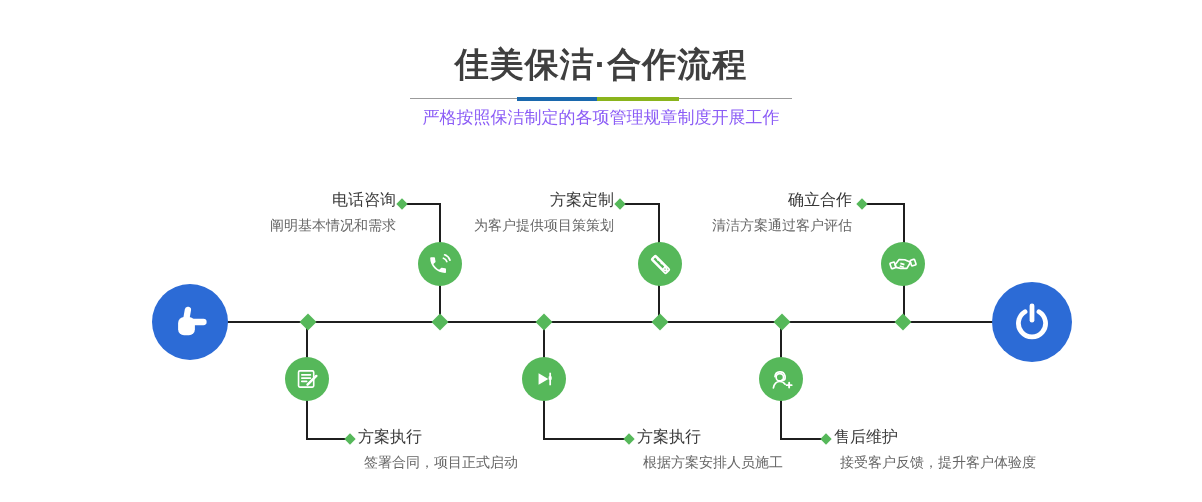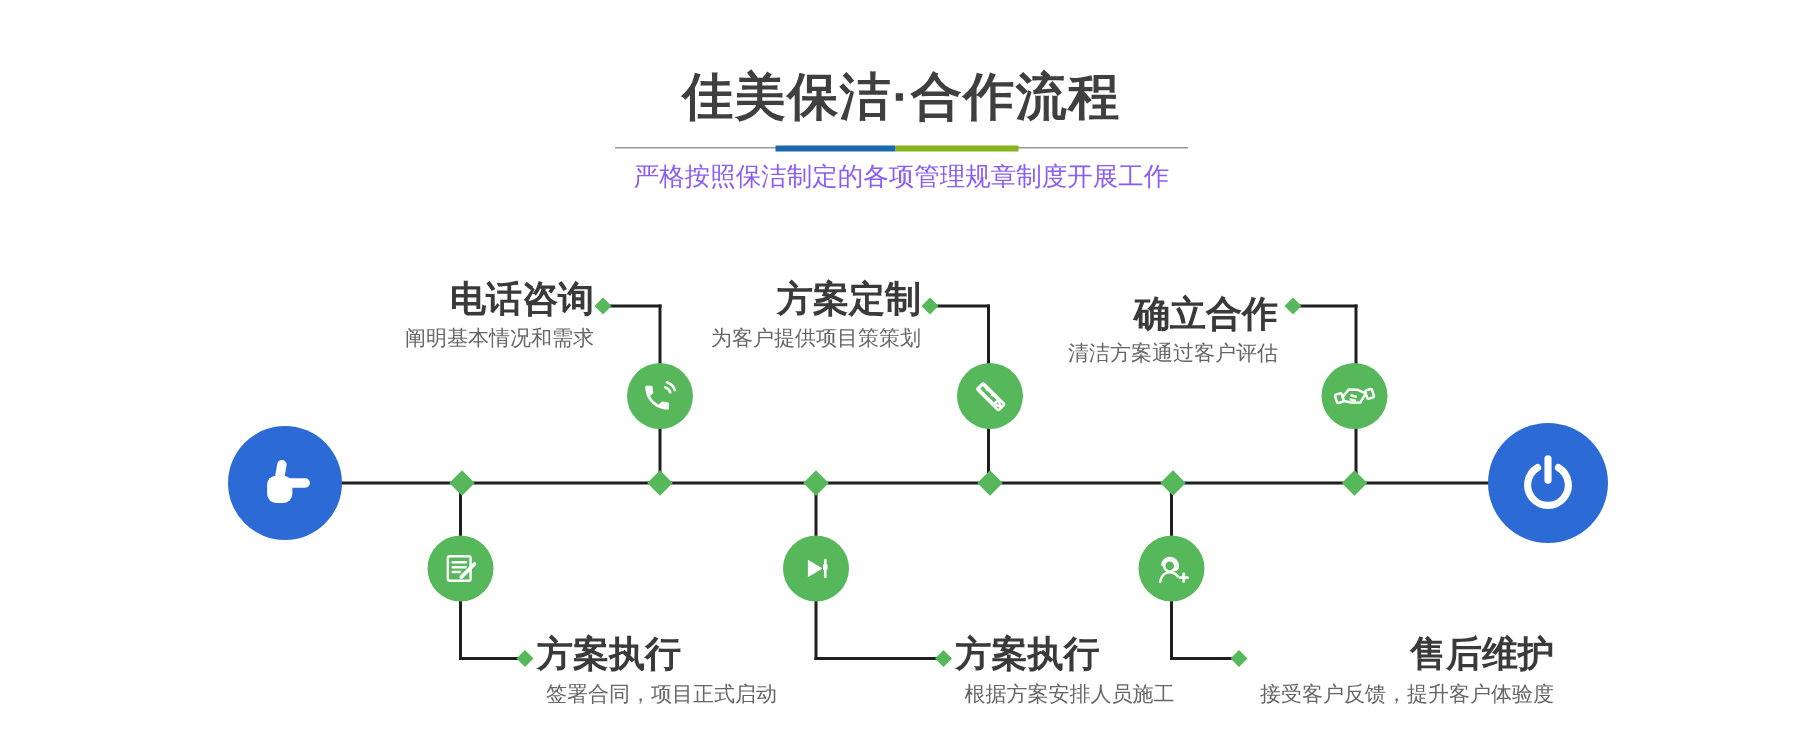--- a/index.html
+++ b/index.html
@@ -22,21 +22,21 @@
   .diamond{position:absolute;background:var(--node-green,#56b85a);transform:rotate(45deg);}
   .diamond.lg{width:12px;height:12px;}
   .diamond.sm{width:8px;height:8px;}
   .gcircle{position:absolute;width:44px;height:44px;border-radius:50%;
            background:var(--node-green,#56b85a);display:flex;align-items:center;justify-content:center;}
   .bcircle{position:absolute;border-radius:50%;background:var(--circle-blue,#2c6bd6);
            display:flex;align-items:center;justify-content:center;}
 
   
   .step{position:absolute;white-space:nowrap;}
-  .step .t{font-size:24px;font-weight:700;color:#3a3a3a;line-height:22px;}
+  .step .t{font-size:16px;font-weight:400;color:#3a3a3a;line-height:22px;}
   .step .d{font-size:14px;color:var(--desc-text,#666);line-height:20px;margin-top:4px;}
   .step.top{text-align:right;}
   .step.bottom .d{margin-left:6px;}
 </style>
 </head>
 <body>
 
 <div class="canvas">
 
   <h1 class="page-title">佳美保洁·合作流程</h1>
@@ -146,31 +146,31 @@
   </div>
 
   <div class="step top" style="right:806px;top:189px;">
     <div class="t">电话咨询</div>
     <div class="d">阐明基本情况和需求</div>
   </div>
   <div class="step top" style="right:588px;top:189px;">
     <div class="t">方案定制</div>
     <div class="d">为客户提供项目策策划</div>
   </div>
-  <div class="step top" style="right:350px;top:199px;">
+  <div class="step top" style="right:350px;top:189px;">
     <div class="t">确立合作</div>
     <div class="d">清洁方案通过客户评估</div>
   </div>
 
   <div class="step bottom" style="left:358px;top:426px;">
     <div class="t">方案执行</div>
     <div class="d">签署合同，项目正式启动</div>
   </div>
   <div class="step bottom" style="left:637px;top:426px;">
     <div class="t">方案执行</div>
     <div class="d">根据方案安排人员施工</div>
   </div>
-  <div class="step bottom" style="left:834px;top:426px;text-align:right;">
+  <div class="step bottom" style="left:834px;top:426px;">
     <div class="t">售后维护</div>
     <div class="d">接受客户反馈，提升客户体验度</div>
   </div>
 
 </div>
 
 </body></html>

